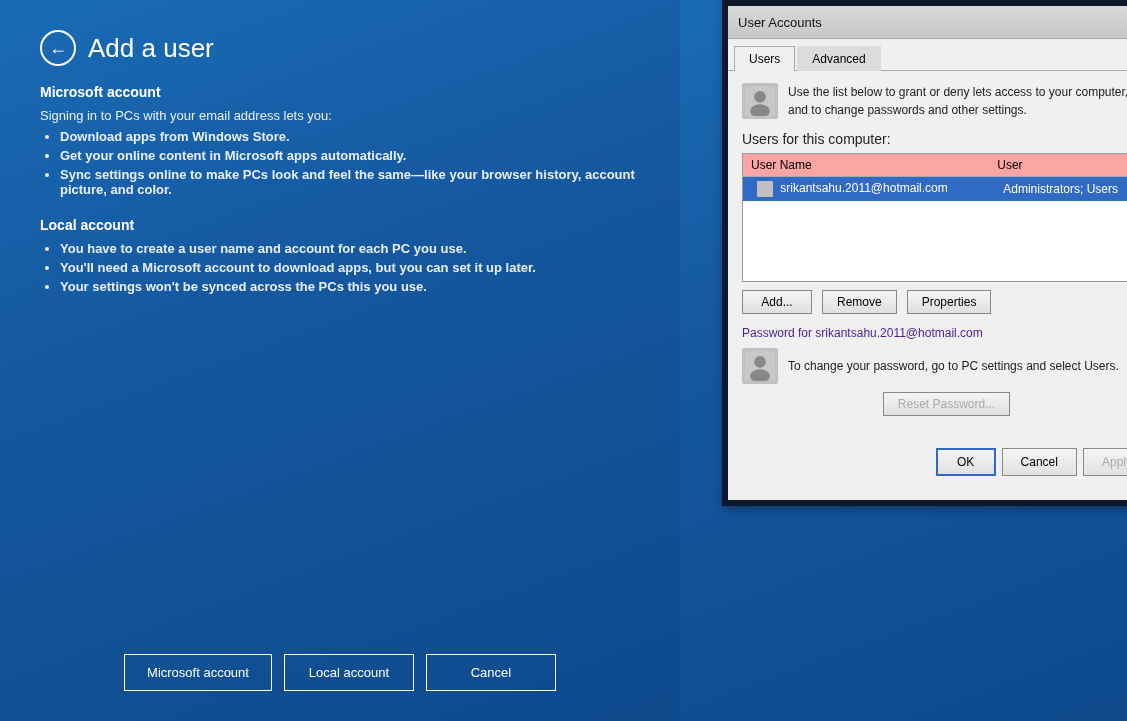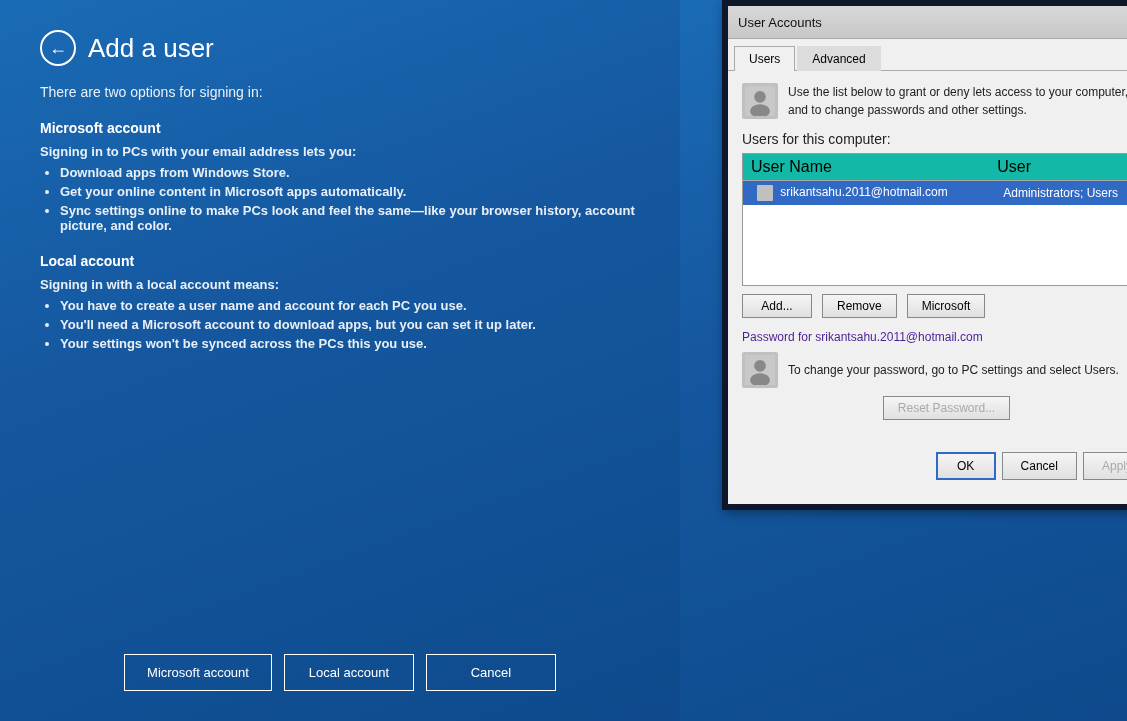--- a/index.html
+++ b/index.html
@@ -79,21 +79,20 @@
       font-size: 14px;
       font-weight: 700;
       margin-bottom: 8px;
       color: white;
     }
 
     .section-desc {
       font-size: 13px;
       color: rgba(255,255,255,0.9);
       margin-bottom: 6px;
-      font-weight: bold;
     }
 
     .bullet-list {
       margin-left: 20px;
       margin-bottom: 20px;
       font-weight: bold;
     }
 
     .bullet-list li {
       font-size: 13px;
@@ -230,25 +229,25 @@
     
     .users-table {
       width: 100%;
       border-collapse: collapse;
       border: 1px solid #999;
       margin-bottom: 8px;
       background: white;
     }
 
     .users-table th {
-      background: #14b8a6;
+      background: #fca5a5;
       border-bottom: 1px solid #aaa;
       padding: 4px 8px;
       text-align: left;
-      font-size: 16px;
+      font-size: 12px;
       font-weight: normal;
     }
 
     .users-table td {
       padding: 4px 14px;
       font-size: 12px;
     }
 
     .users-table tr.selected td {
       background: #316ac5;
@@ -344,32 +343,30 @@
 
 <div class="blue-panel">
   <div class="add-user-content">
     <div class="back-button-row">
       <div class="back-circle">
         <span class="back-arrow">←</span>
       </div>
       <span class="page-title">Add a user</span>
     </div>
 
-    <p class="subtitle">There are two options for signing in:</p>
 
     <div class="section-title">Microsoft account</div>
     <p class="section-desc">Signing in to PCs with your email address lets you:</p>
     <ul class="bullet-list">
       <li>Download apps from Windows Store.</li>
       <li>Get your online content in Microsoft apps automatically.</li>
       <li>Sync settings online to make PCs look and feel the same—like your browser history, account picture, and color.</li>
     </ul>
 
     <div class="section-title">Local account</div>
-    <p class="section-desc">Signing in with a local account means:</p>
     <ul class="bullet-list">
       <li>You have to create a user name and account for each PC you use.</li>
       <li>You'll need a Microsoft account to download apps, but you can set it up later.</li>
       <li>Your settings won't be synced across the PCs this you use.</li>
     </ul>
   </div>
 
   <div class="bottom-buttons">
     <button class="btn-outline">Microsoft account</button>
     <button class="btn-outline">Local account</button>
@@ -427,21 +424,21 @@
         </tr>
         <tr>
           <td colspan="2" class="table-empty-space"></td>
         </tr>
       </tbody>
     </table>
 
     <div class="dialog-btn-row">
       <button class="dialog-btn">Add...</button>
       <button class="dialog-btn">Remove</button>
-      <button class="dialog-btn">Microsoft</button>
+      <button class="dialog-btn">Properties</button>
     </div>
 
     <div class="password-section-title">Password for srikantsahu.2011@hotmail.com</div>
 
     <div class="password-info-row">
       <div class="user-icon-sm">
         <svg class="svg-user" viewBox="0 0 36 36">
           <rect width="36" height="36" fill="#c8c8c8" rx="2"></rect>
           <circle cx="18" cy="13" r="7" fill="#888"></circle>
           <ellipse cx="18" cy="30" rx="12" ry="8" fill="#888"></ellipse>

